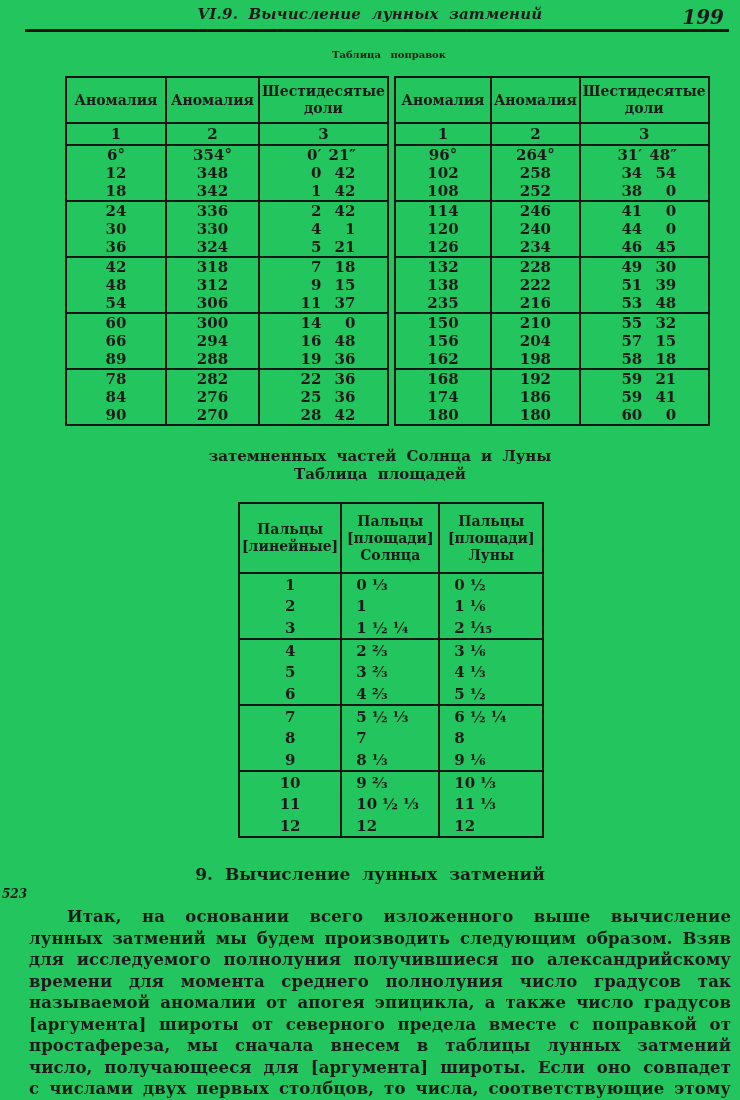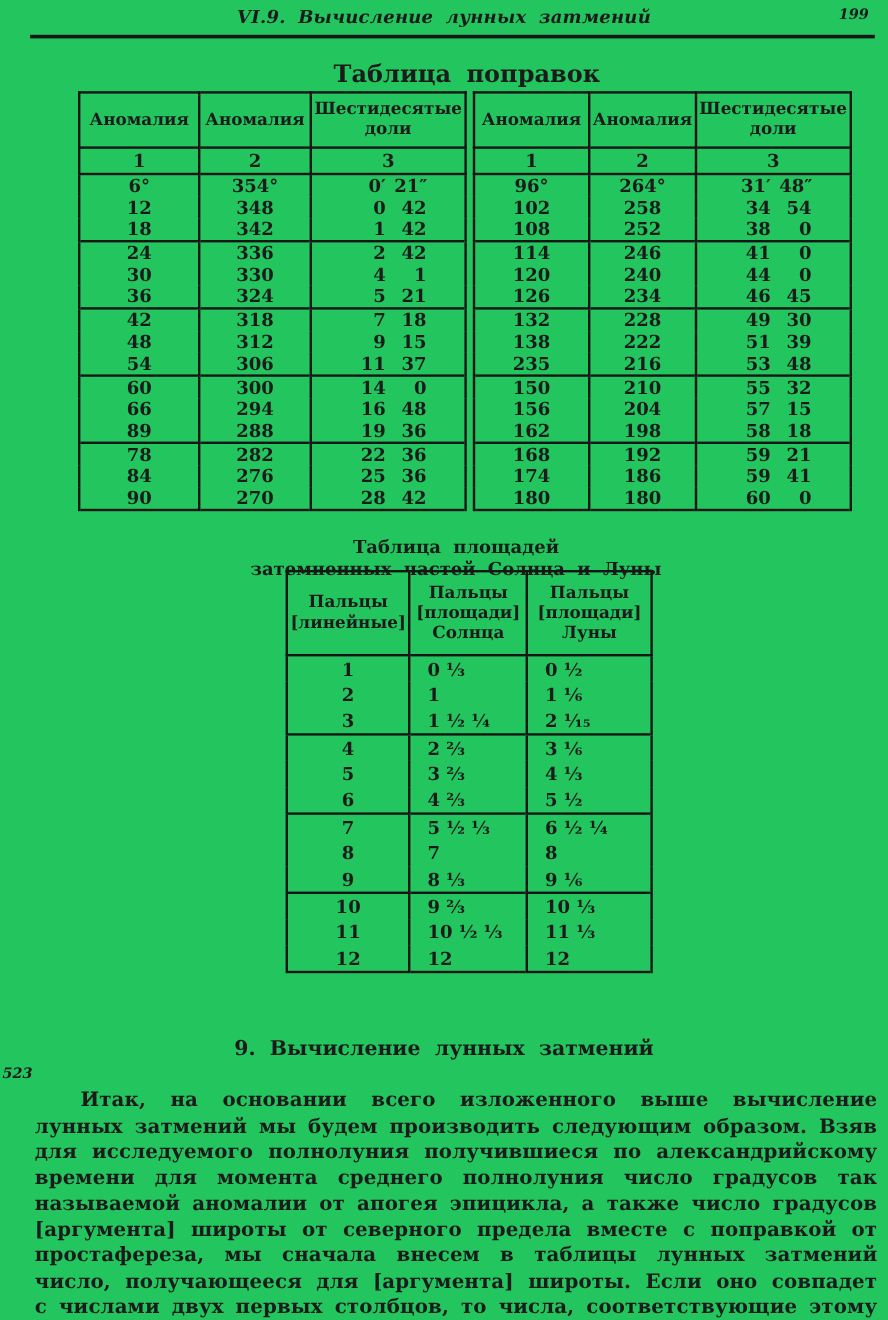--- a/index.html
+++ b/index.html
@@ -18,31 +18,31 @@
   .running-head {
     position: absolute; top: 5px; left: 0; width: 740px; height: 22px;
   }
   .running-head .chapter {
     position: absolute; left: 0; width: 740px; text-align: center;
     font-style: italic; font-weight: 700; font-size: 15px;
     word-spacing: 5px; letter-spacing: 0.2px;
   }
   .running-head .pageno {
     position: absolute; right: 16px; top: 0;
-    font-style: italic; font-weight: 700; font-size: 12px;
+    font-style: italic; font-weight: 700; font-size: 20px;
   }
   .head-rule {
     position: absolute; top: 29px; left: 25px; width: 704px; height: 3px;
     background: #161616;
   }
 
   
   .t1-title {
     position: absolute; top: 49px; left: 0; width: 740px; text-align: center;
-    font-weight: 700; font-size: 20px; word-spacing: 6px; padding-left: 38px;
+    font-weight: 700; font-size: 10px; word-spacing: 6px; padding-left: 38px;
   }
   .t2-title {
     position: absolute; top: 447px; left: 30px; width: 700px; text-align: center;
     font-weight: 700; font-size: 15px; line-height: 18px; word-spacing: 5px;
   }
 
   
   .corr-wrap {
     position: absolute; top: 76px; left: 65px;
     display: flex; gap: 5px;
@@ -57,21 +57,21 @@
   .corr th.h-main { height: 46px; }
   .corr td.h-num { height: 22px; text-align: center; font-weight: 700; font-size: 15px; border-top: 2px solid #161616; }
   .corr td { font-weight: 700; font-size: 15px; height: 18px; padding: 0 2px; }
   .corr td.c-num { text-align: center; }
   .corr td.c-sixty { text-align: center; white-space: nowrap; }
   .corr td.c-sixty .min { display: inline-block; width: 30px; text-align: right; }
   .corr td.c-sixty .sec { display: inline-block; width: 27px; text-align: right; margin-left: 7px; }
   .corr tbody td { border-top: none; border-bottom: none; }
 
   
-  .areas-wrap { position: absolute; top: 475px; left: 238px; }
+  .areas-wrap { position: absolute; top: 502px; left: 238px; }
   .areas th {
     height: 70px; vertical-align: top; text-align: left;
     padding: 7px 4px 0 9px; white-space: pre-line; font-size: 14.5px; line-height: 18px;
   }
   .areas td { font-weight: 700; font-size: 15px; height: 22px; padding: 0 2px; }
   .areas td.c-digit { text-align: center; }
   .areas td.c-val { text-align: left; padding-left: 14px; white-space: nowrap; }
   .areas tbody td { border-top: none; border-bottom: none; }
 
   
@@ -308,22 +308,22 @@
           <tr>
             <td class="c-num">180</td>
             <td class="c-num">180</td>
             <td class="c-sixty"><span class="min">60</span><span class="sec">0</span></td>
           </tr>
         </tbody>
       </table>
   </div>
 
   <div class="t2-title">
+    <div>затемненных частей Солнца и Луны</div>
     <div>Таблица площадей</div>
-    <div>затемненных частей Солнца и Луны</div>
   </div>
 
   <div class="areas-wrap">
     <table class="print areas">
       <colgroup>
           <col style="width:92px">
           <col style="width:98px">
           <col style="width:104px">
         </colgroup>
       <thead>

